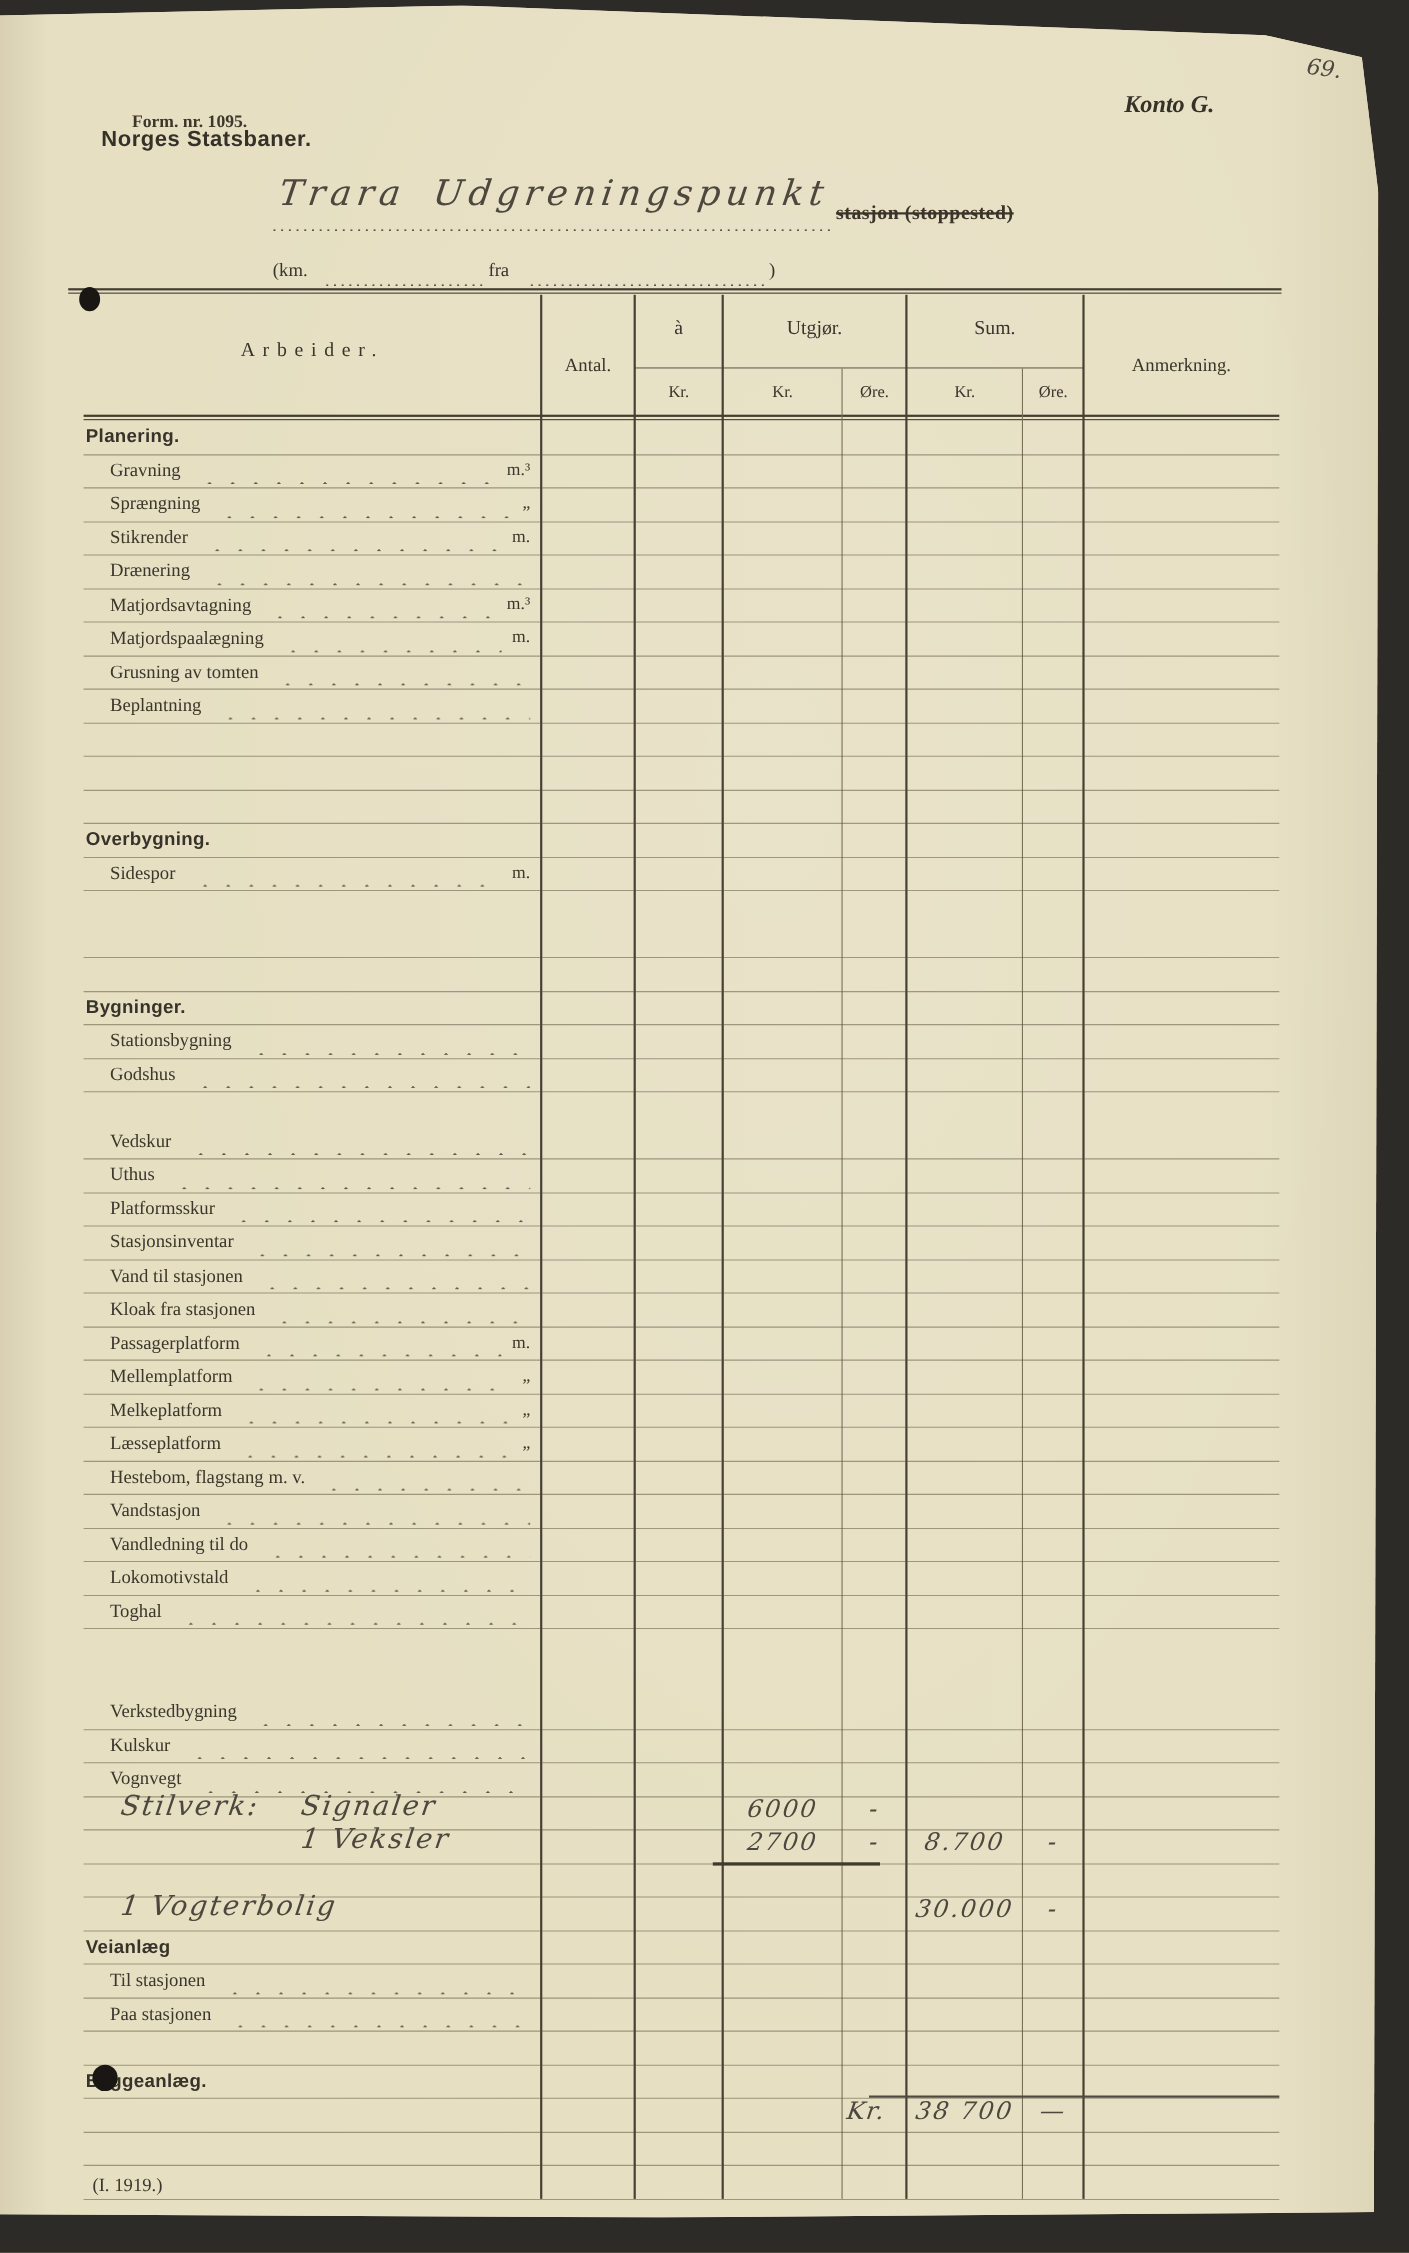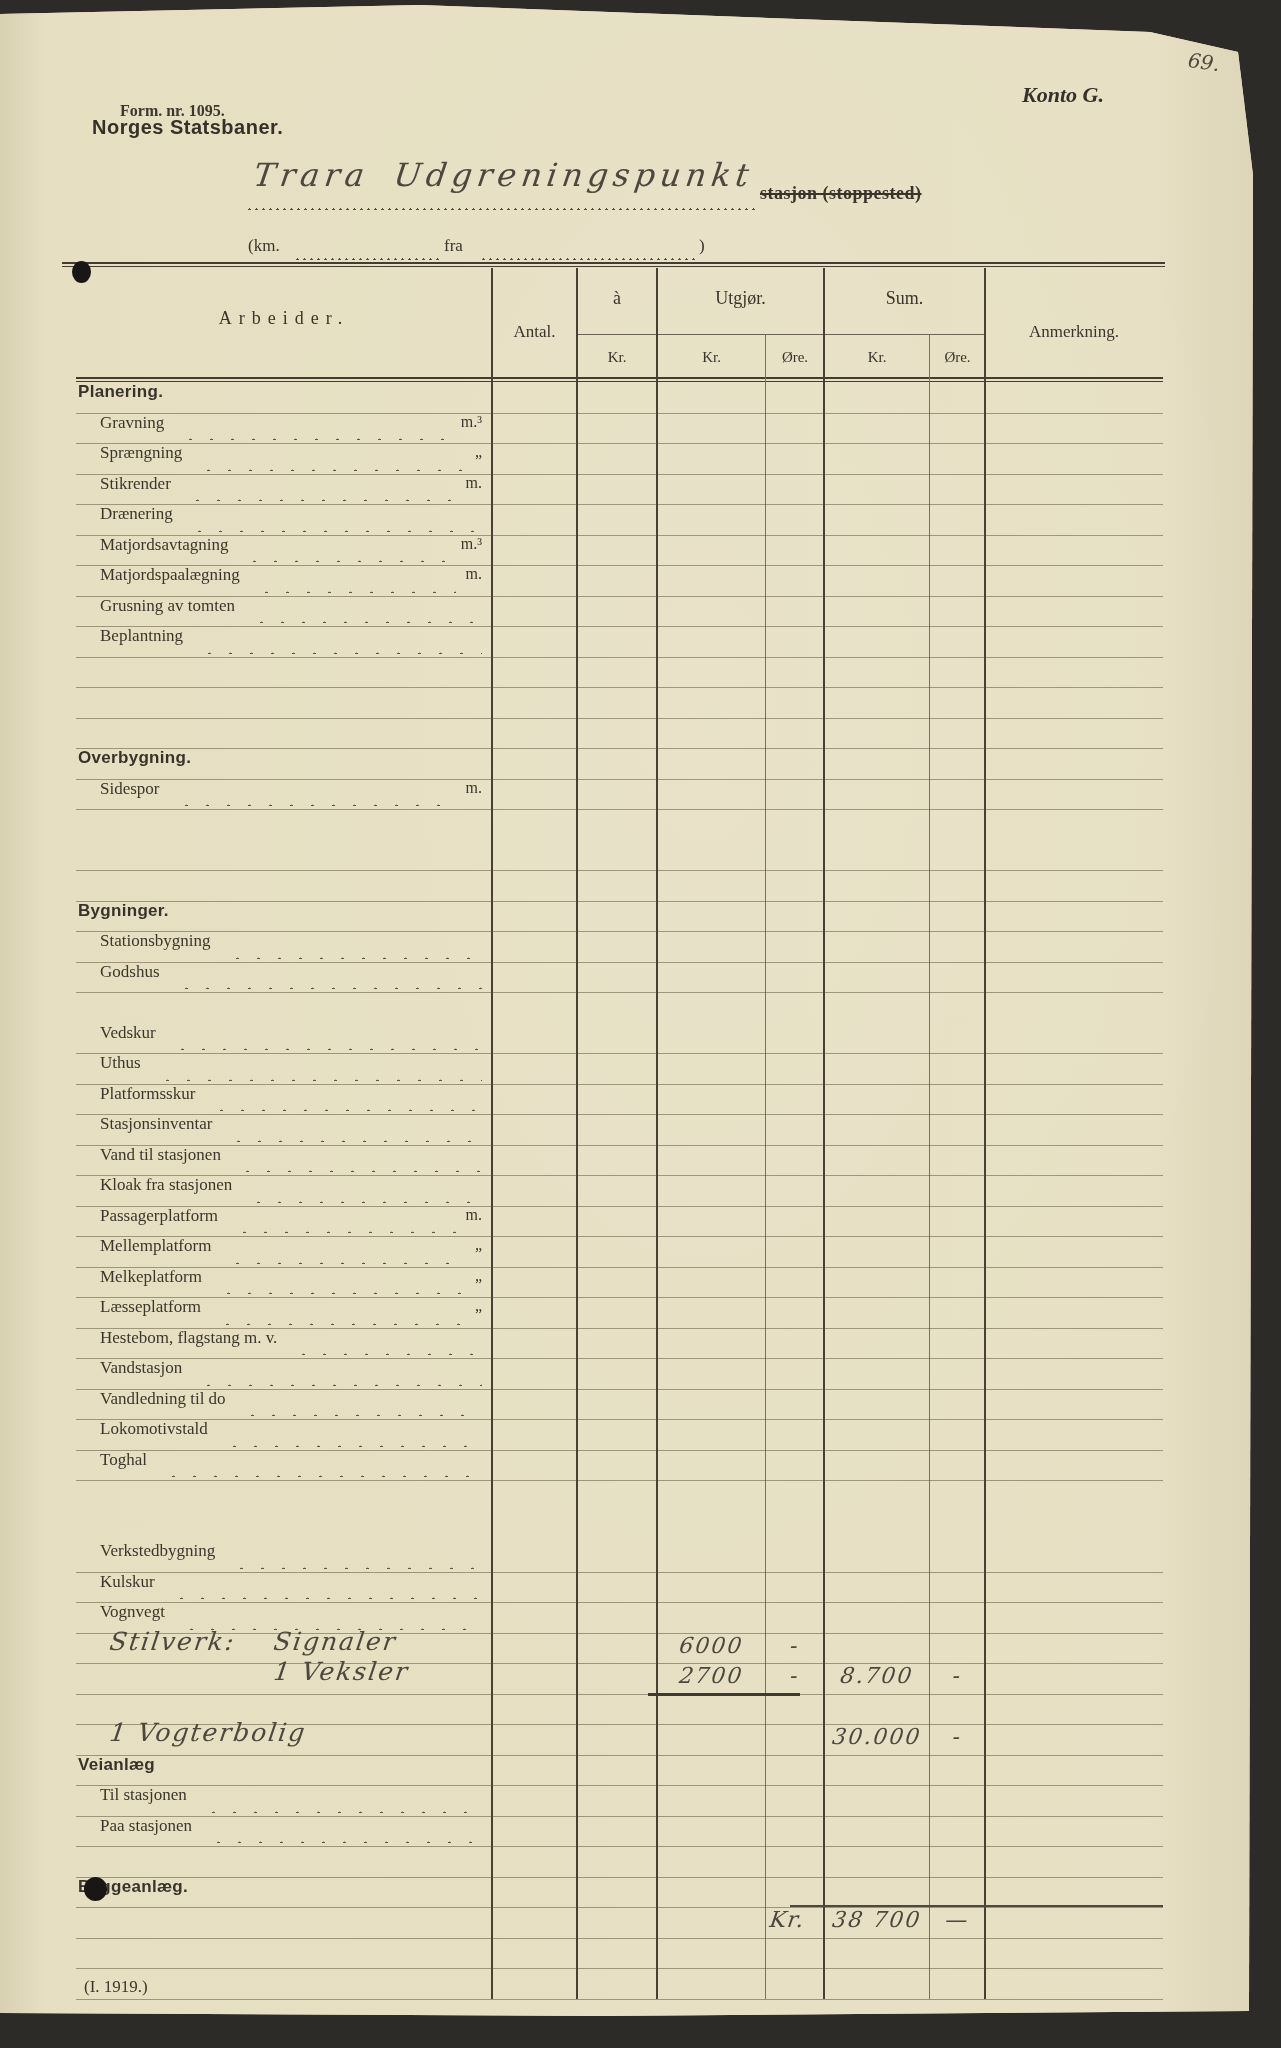--- a/index.html
+++ b/index.html
@@ -54,21 +54,21 @@
   .th-ore-s{left:930px;top:349px;width:55px;font-size:15px;}
   .mid-rule{left:577px;top:334px;width:408px;height:1px;background:#6b6150;}
   .hdr-rule-a{left:76px;top:377px;width:1087px;height:2px;}
   .hdr-rule-b{left:76px;top:381px;width:1087px;height:1px;}
   
   .vline{position:absolute;top:268px;height:1731px;width:2px;background:#474033;}
   .vsub{position:absolute;top:335px;height:1664px;width:1px;background:#7a7158;}
   
   #rows{position:absolute;left:76px;top:382px;width:1087px;height:1617px;}
   .trow{position:absolute;left:0;width:1087px;height:30.5px;border-bottom:1px solid rgba(86,76,52,.5);}
-  .labelbox{position:absolute;left:0;top:0;width:416px;height:100%;display:flex;align-items:flex-start;}
+  .labelbox{position:absolute;left:0;top:0;width:416px;height:100%;display:flex;align-items:center;}
   .sec{font:700 17px "Liberation Sans",sans-serif;color:#38332a;letter-spacing:.3px;padding-left:2px;white-space:nowrap;}
   .itm{font:17px "Liberation Serif",serif;color:#3c362c;padding-left:24px;white-space:nowrap;}
   .leader{flex:1;margin:0 10px 3px 12px;align-self:flex-end;height:14px;
     background-image:radial-gradient(circle, rgba(70,62,42,.85) 1.3px, transparent 1.6px);
     background-size:21px 14px;background-position:4px 7px;background-repeat:repeat-x;}
   .runit{font:16px "Liberation Serif",serif;color:#3c362c;padding-right:10px;white-space:nowrap;}
   
   .h-left1{position:absolute;left:34px;top:-6px;font-size:25px;letter-spacing:2px;transform:skewX(-8deg);white-space:nowrap;}
   .h-left2{position:absolute;left:198px;top:-6px;font-size:25px;letter-spacing:2px;transform:skewX(-8deg);white-space:nowrap;}
   .hnum{position:absolute;top:0px;font-size:22px;letter-spacing:2px;text-align:center;transform:skewX(-8deg);}

